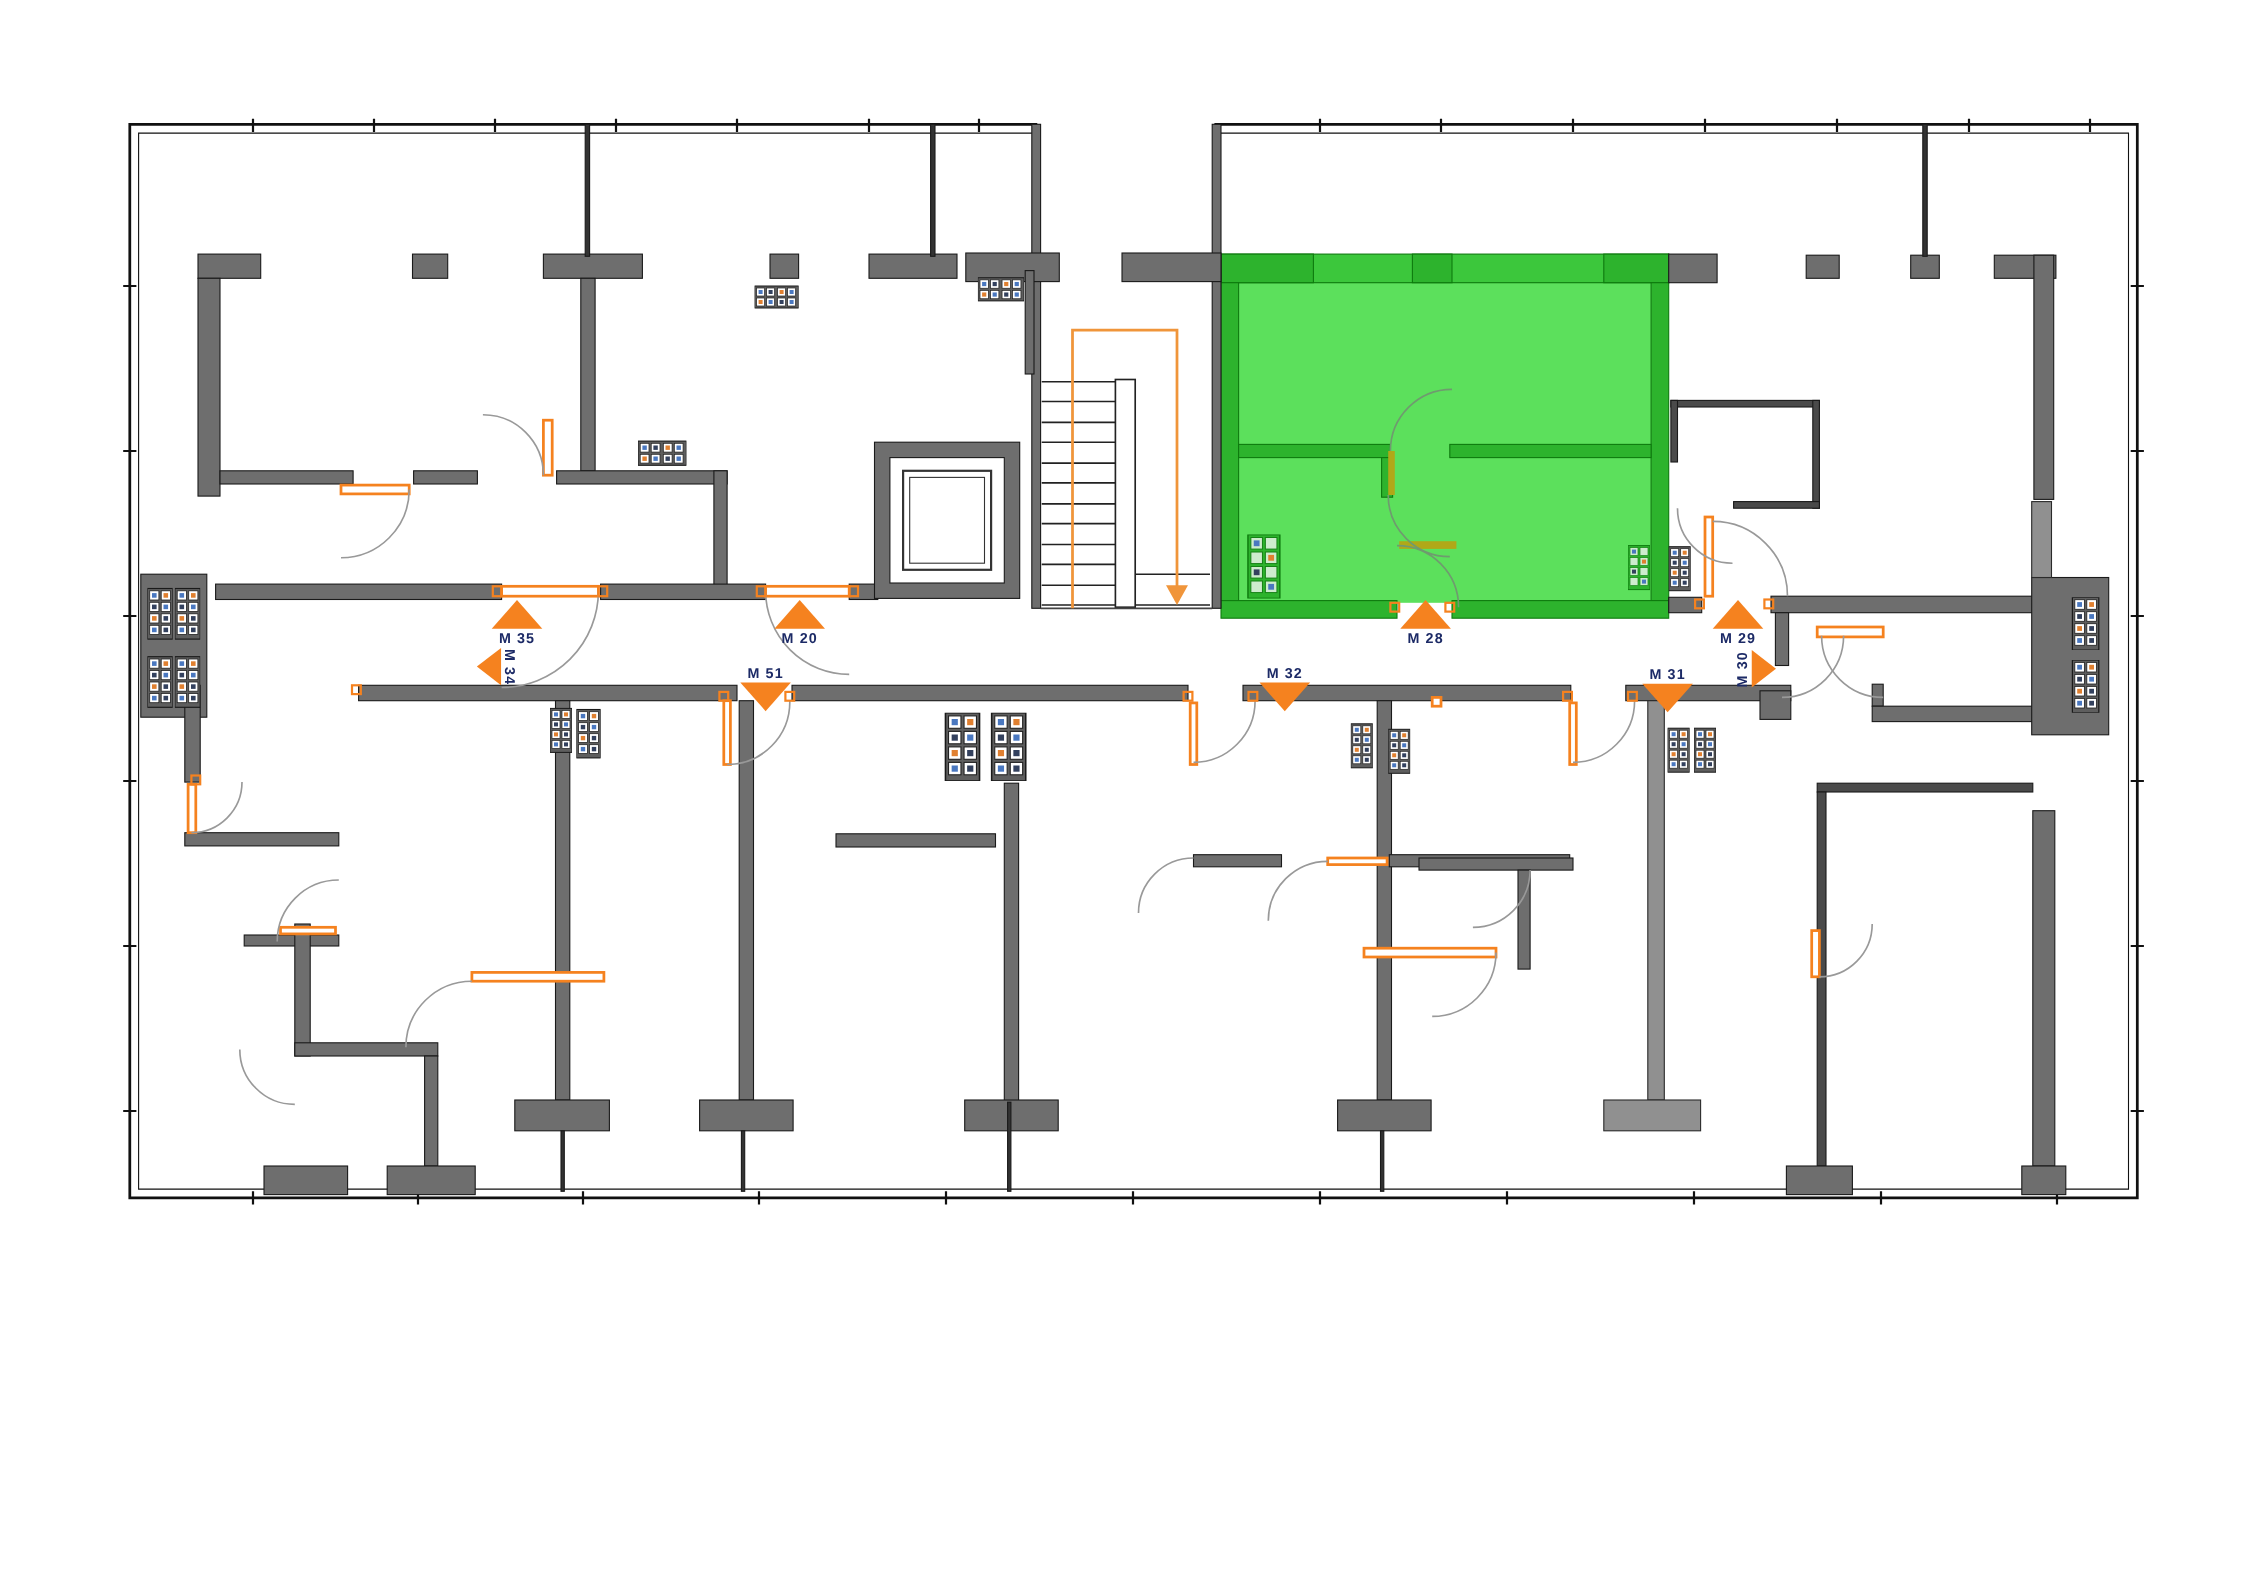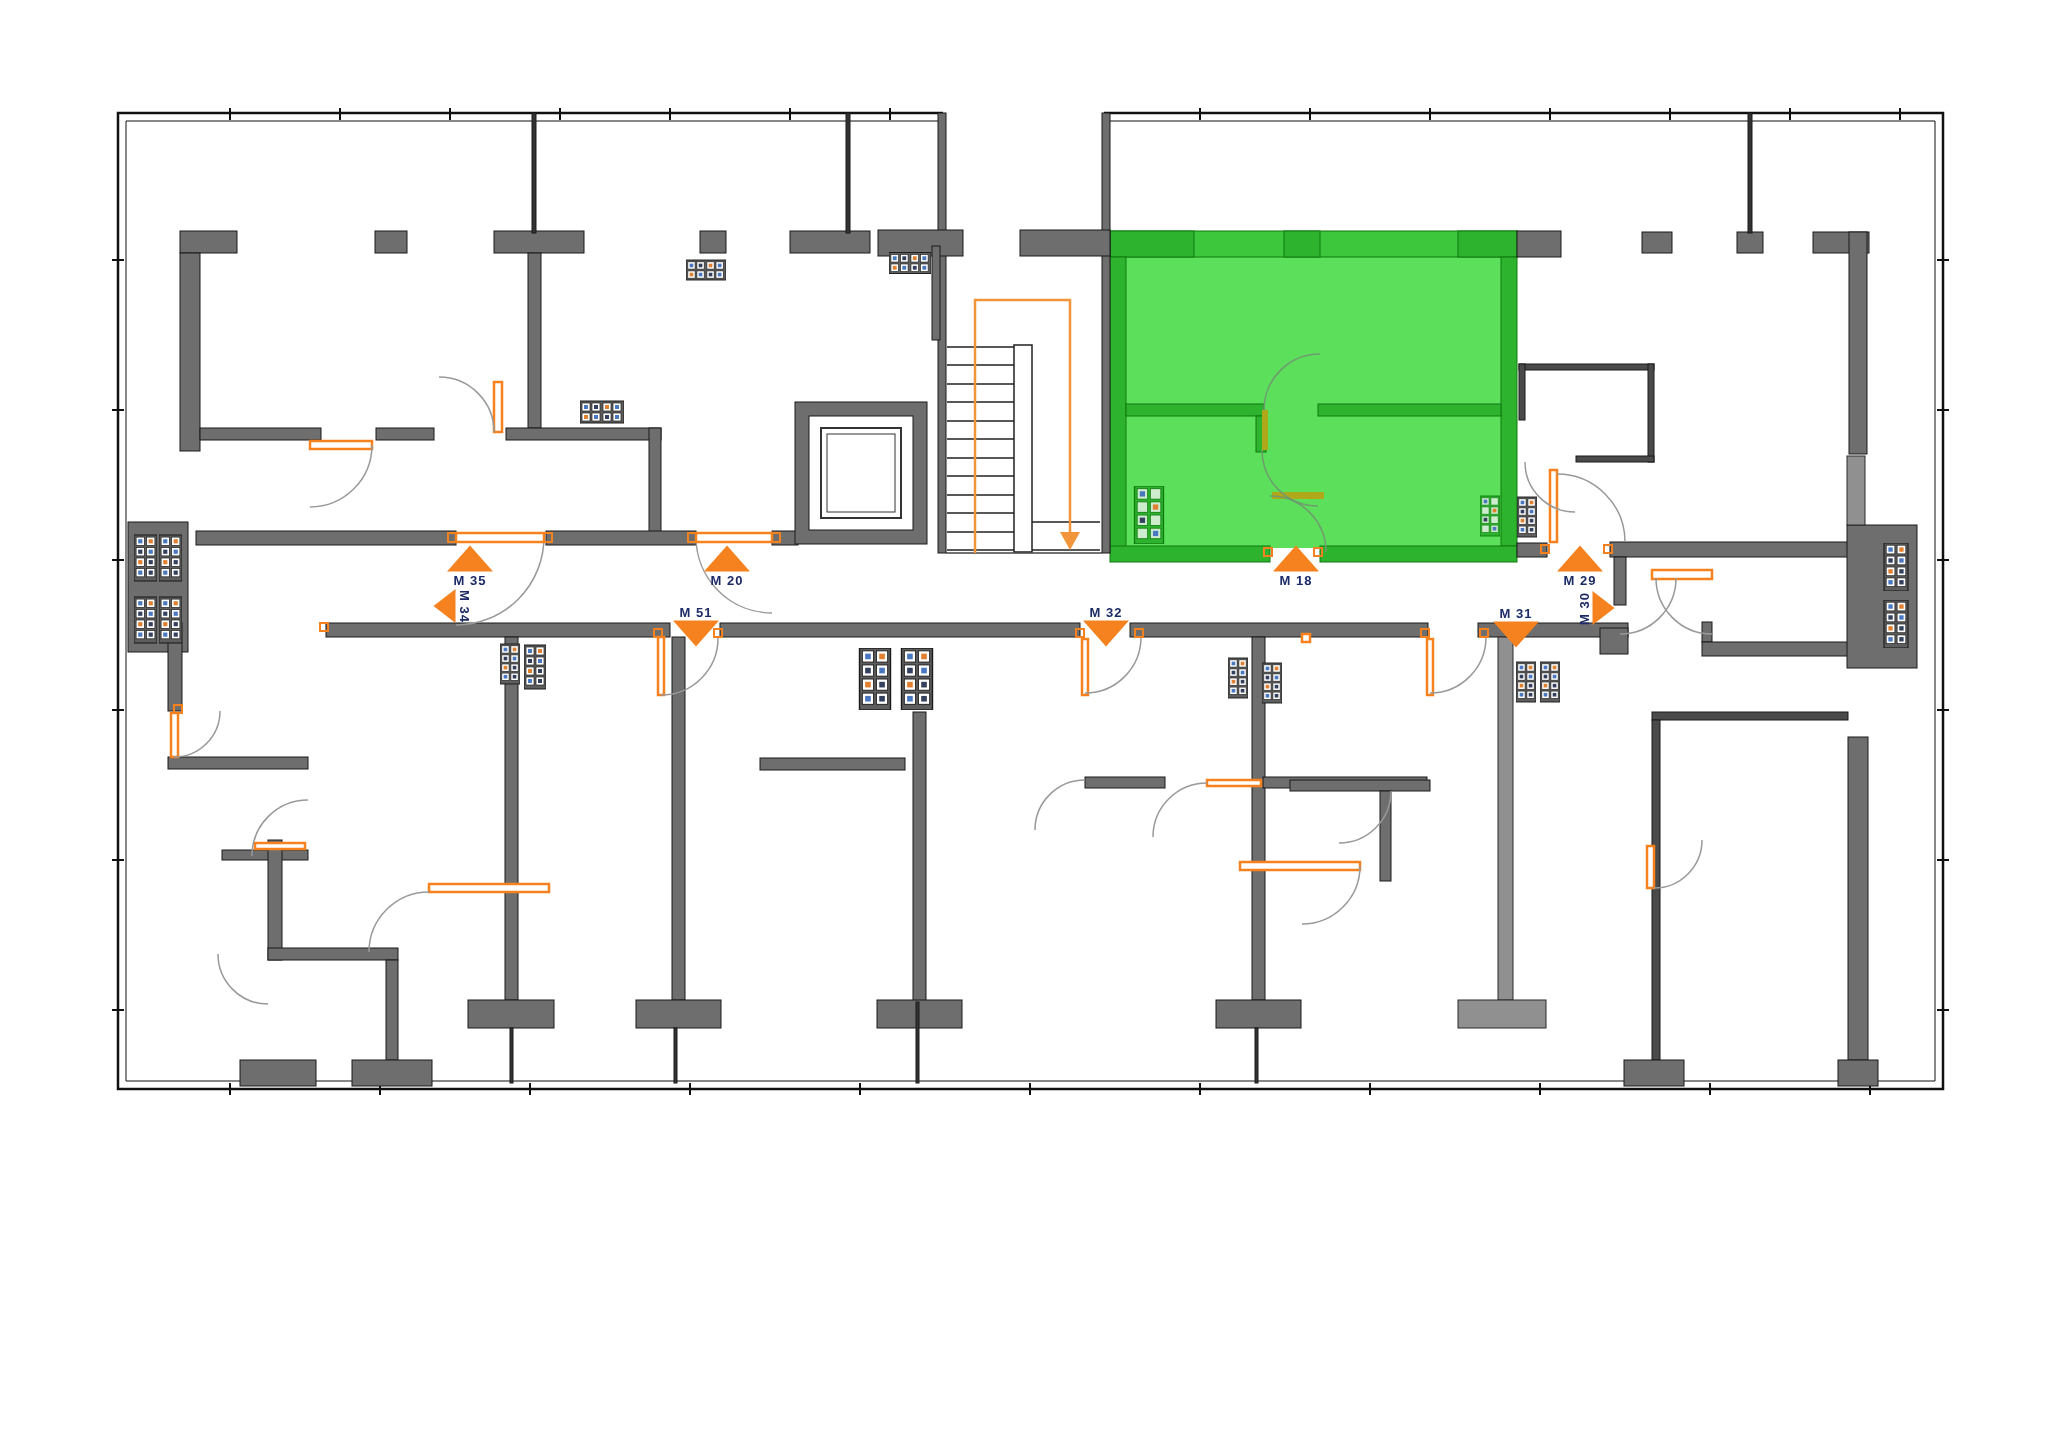--- a/index.html
+++ b/index.html
@@ -342,23 +342,23 @@
 <div class="marker v" style="left:727px;top:566px">
   <span class="tri up"></span>
   <span class="mlabel">M 20</span>
 </div>
 <div class="marker v" style="left:696px;top:626px">
   <span class="mlabel">M 51</span>
   <span class="tri down"></span>
 </div>
 <div class="marker v" style="left:1296px;top:566px">
   <span class="tri up"></span>
-  <span class="mlabel">M 18</span>
-</div>
-<div class="marker v" style="left:1106px;top:626px">
+  <span class="mlabel">M 28</span>
+</div>
+<div class="marker v" style="left:1168px;top:626px">
   <span class="mlabel">M 32</span>
   <span class="tri down"></span>
 </div>
 <div class="marker v" style="left:1516px;top:627px">
   <span class="mlabel">M 31</span>
   <span class="tri down"></span>
 </div>
 <div class="marker v" style="left:1580px;top:566px">
   <span class="tri up"></span>
   <span class="mlabel">M 29</span>

